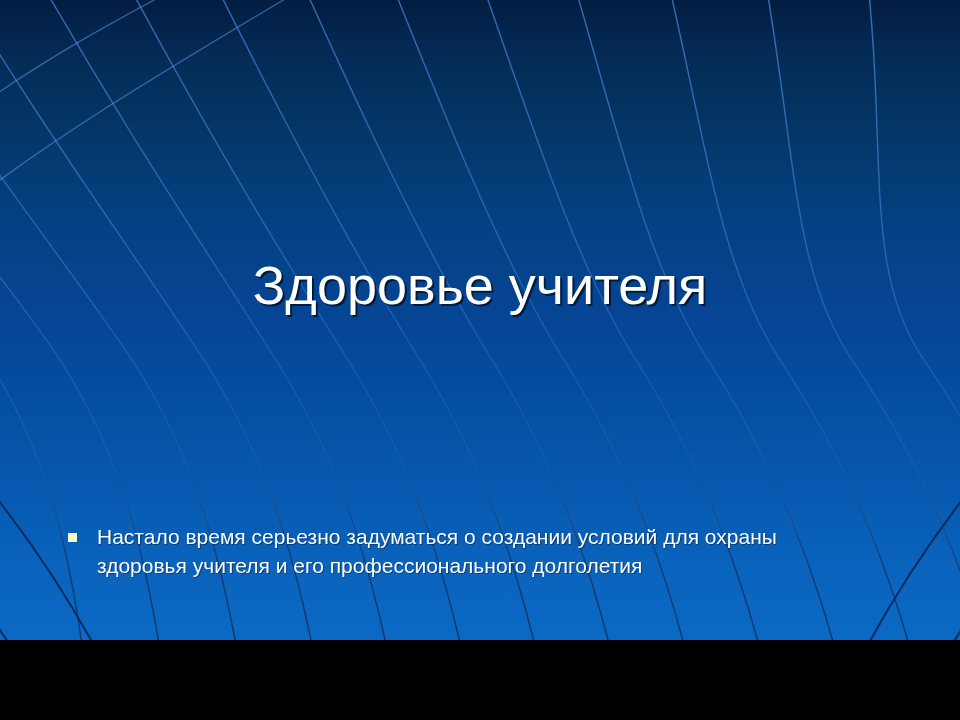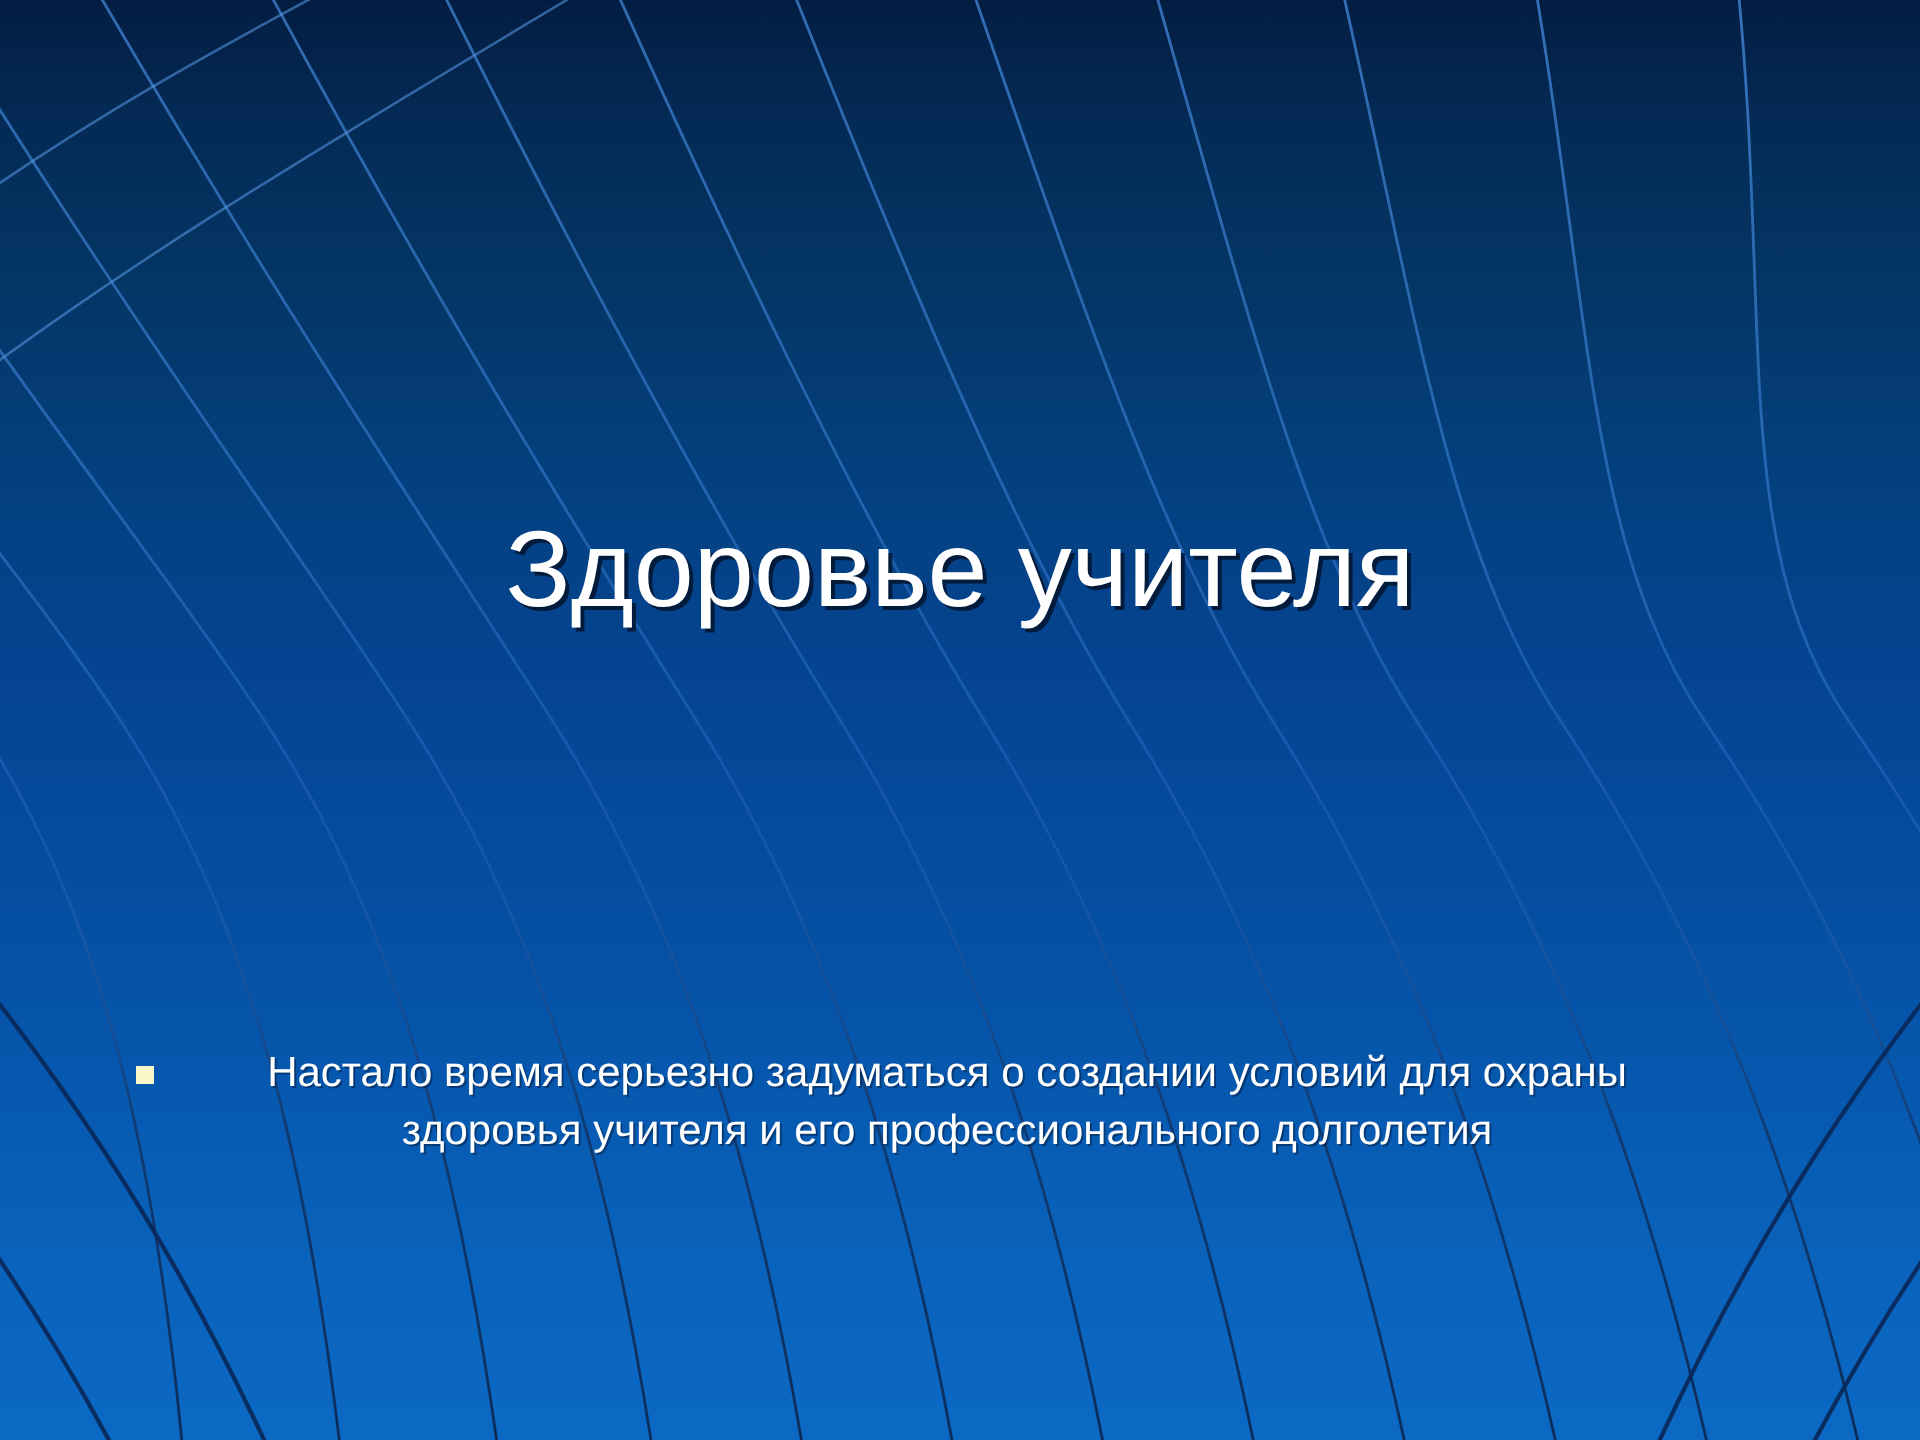--- a/index.html
+++ b/index.html
@@ -4,21 +4,21 @@
 <title>Slide</title>
 <style>
   html, body {
     margin: 0;
     padding: 0;
     background: #000;
   }
   #slide {
     position: relative;
     width: 960px;
-    height: 720px;
+    height: 640px;
     overflow: hidden;
     font-family: "Liberation Sans", sans-serif;
     background: #054492;
   }
   
   .bg-gradient {
     position: absolute;
     inset: 0;
     background: linear-gradient(to bottom,
         #031d42 0%,
@@ -55,21 +55,20 @@
   
   .body-block {
     position: absolute;
     left: 60px;
     top: 522px;
     width: 790px;
   }
   .bullet-row {
     position: relative;
     padding-left: 37px;
-    text-align: center;
   }
   .bullet-marker {
     position: absolute;
     left: 8px;
     top: 11px;
     width: 9px;
     height: 9px;
     background: #f7f7c8;
   }
   .bullet-text {

